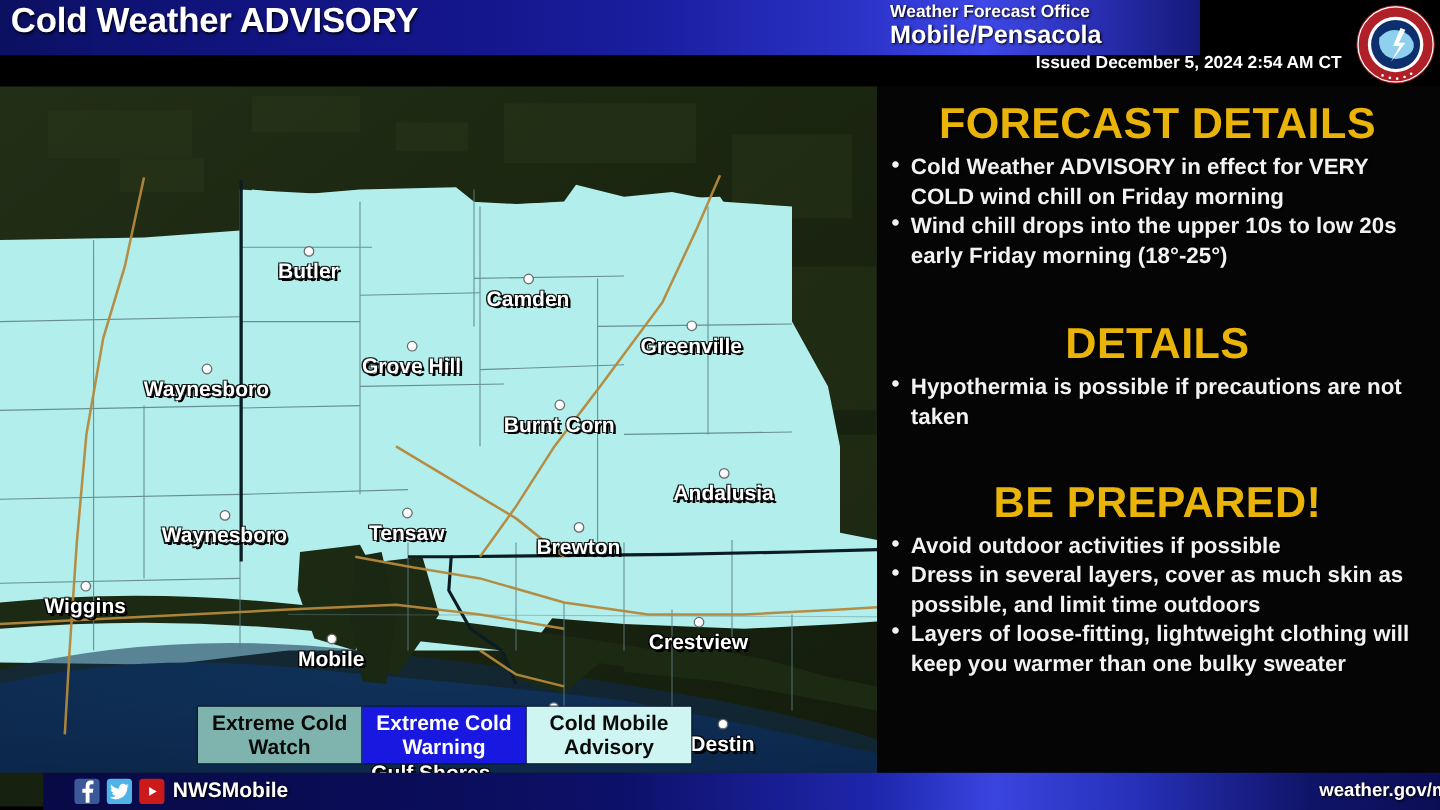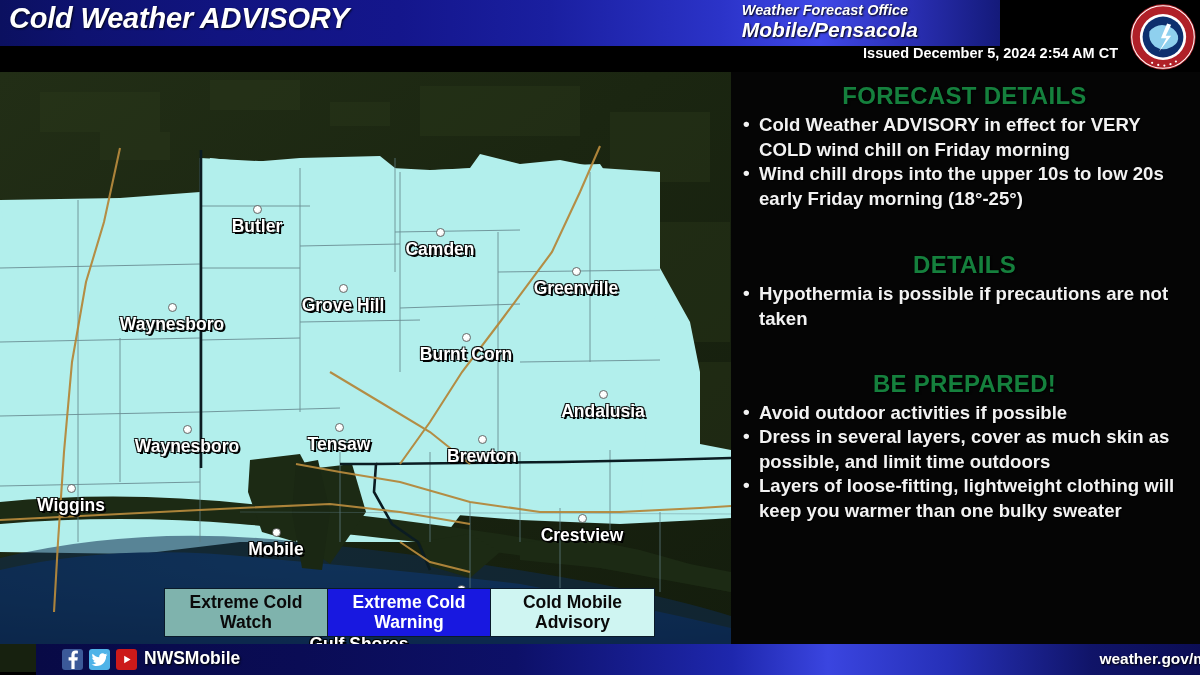--- a/index.html
+++ b/index.html
@@ -10,21 +10,20 @@
     overflow:hidden; position:relative;
   }
   #app { position:relative; width:1200px; height:675px; background:#000; overflow:hidden; }
 
   
   .header {
     position:absolute; left:0; top:0; width:1000px; height:46px;
     background:linear-gradient(90deg,#0b1060 0%,#0e1270 8%,#111480 22%,#14168c 40%,
                                #1a1fa0 55%,#2b33c8 72%,#3f48e8 82%,#2a2fb4 91%,#141a7a 100%);
     z-index:6;
-    font-style:italic;
   }
   .hdr-title {
     position:absolute; left:9px; top:2px;
     font-size:29px; font-weight:bold; color:#fff; letter-spacing:-0.2px;
     text-shadow:1px 1px 2px rgba(0,0,0,.8);
   }
   .hdr-right { position:absolute; right:82px; top:2px; text-align:left; color:#fff; }
   .hdr-office { font-size:14.5px; font-weight:bold; line-height:16px; text-shadow:1px 1px 2px #000; }
   .hdr-wfo { font-size:21px; font-weight:bold; line-height:23px; text-shadow:1px 1px 2px #000; }
   .nws-logo { position:absolute; right:3px; top:3px; width:68px; height:68px; z-index:8; }
@@ -50,21 +49,21 @@
     background:#17210f; overflow:hidden;
   }
   .map-terrain { position:absolute; inset:0; }
 
   
   .panel {
     position:absolute; left:731px; top:72px; width:469px; height:572px;
     background:#050505; color:#fff; padding:10px 10px 0 8px;
   }
   .sec-head {
-    text-align:center; color:#15803d; font-size:24px; font-weight:bold;
+    text-align:center; color:#eab308; font-size:36px; font-weight:bold;
     letter-spacing:.3px; text-shadow:1px 1px 2px #000; margin-bottom:3px;
   }
   .sec-head.imp { margin-top:40px; }
   .sec-head.prep { margin-top:38px; }
   ul.bullets { list-style:none; }
   ul.bullets li {
     position:relative; padding-left:20px;
     font-size:18.6px; line-height:24.6px; font-weight:600; color:#f2f2f2;
     text-shadow:1px 1px 1px #000;
   }
@@ -72,21 +71,21 @@
     content:"\2022"; position:absolute; left:4px; top:-1px; font-size:19px; color:#f2f2f2;
   }
 
   
   .legend {
     position:absolute; left:164px; top:588px; display:flex;
     border:1px solid #0a1a2a; z-index:7;
   }
   .legend .sw {
     font-size:17.5px; font-weight:bold; line-height:20px; text-align:center;
-    padding:3px 6px 4px 6px; width:163px; border-right:1px solid #0a1a2a;
+    padding:3px 6px 4px 6px; width:137px; border-right:1px solid #0a1a2a;
   }
   .legend .sw:last-child { border-right:none; }
 
   
   .footer {
     position:absolute; left:0; top:644px; width:1200px; height:31px;
     background:linear-gradient(90deg,#080a46 0%,#0a0c55 22%,#0d1068 40%,
                                #1e27ad 58%,#3a45e0 66%,#2630b8 76%,#101468 88%,#0a0b4e 100%);
     z-index:7;
     margin-left:36px;

